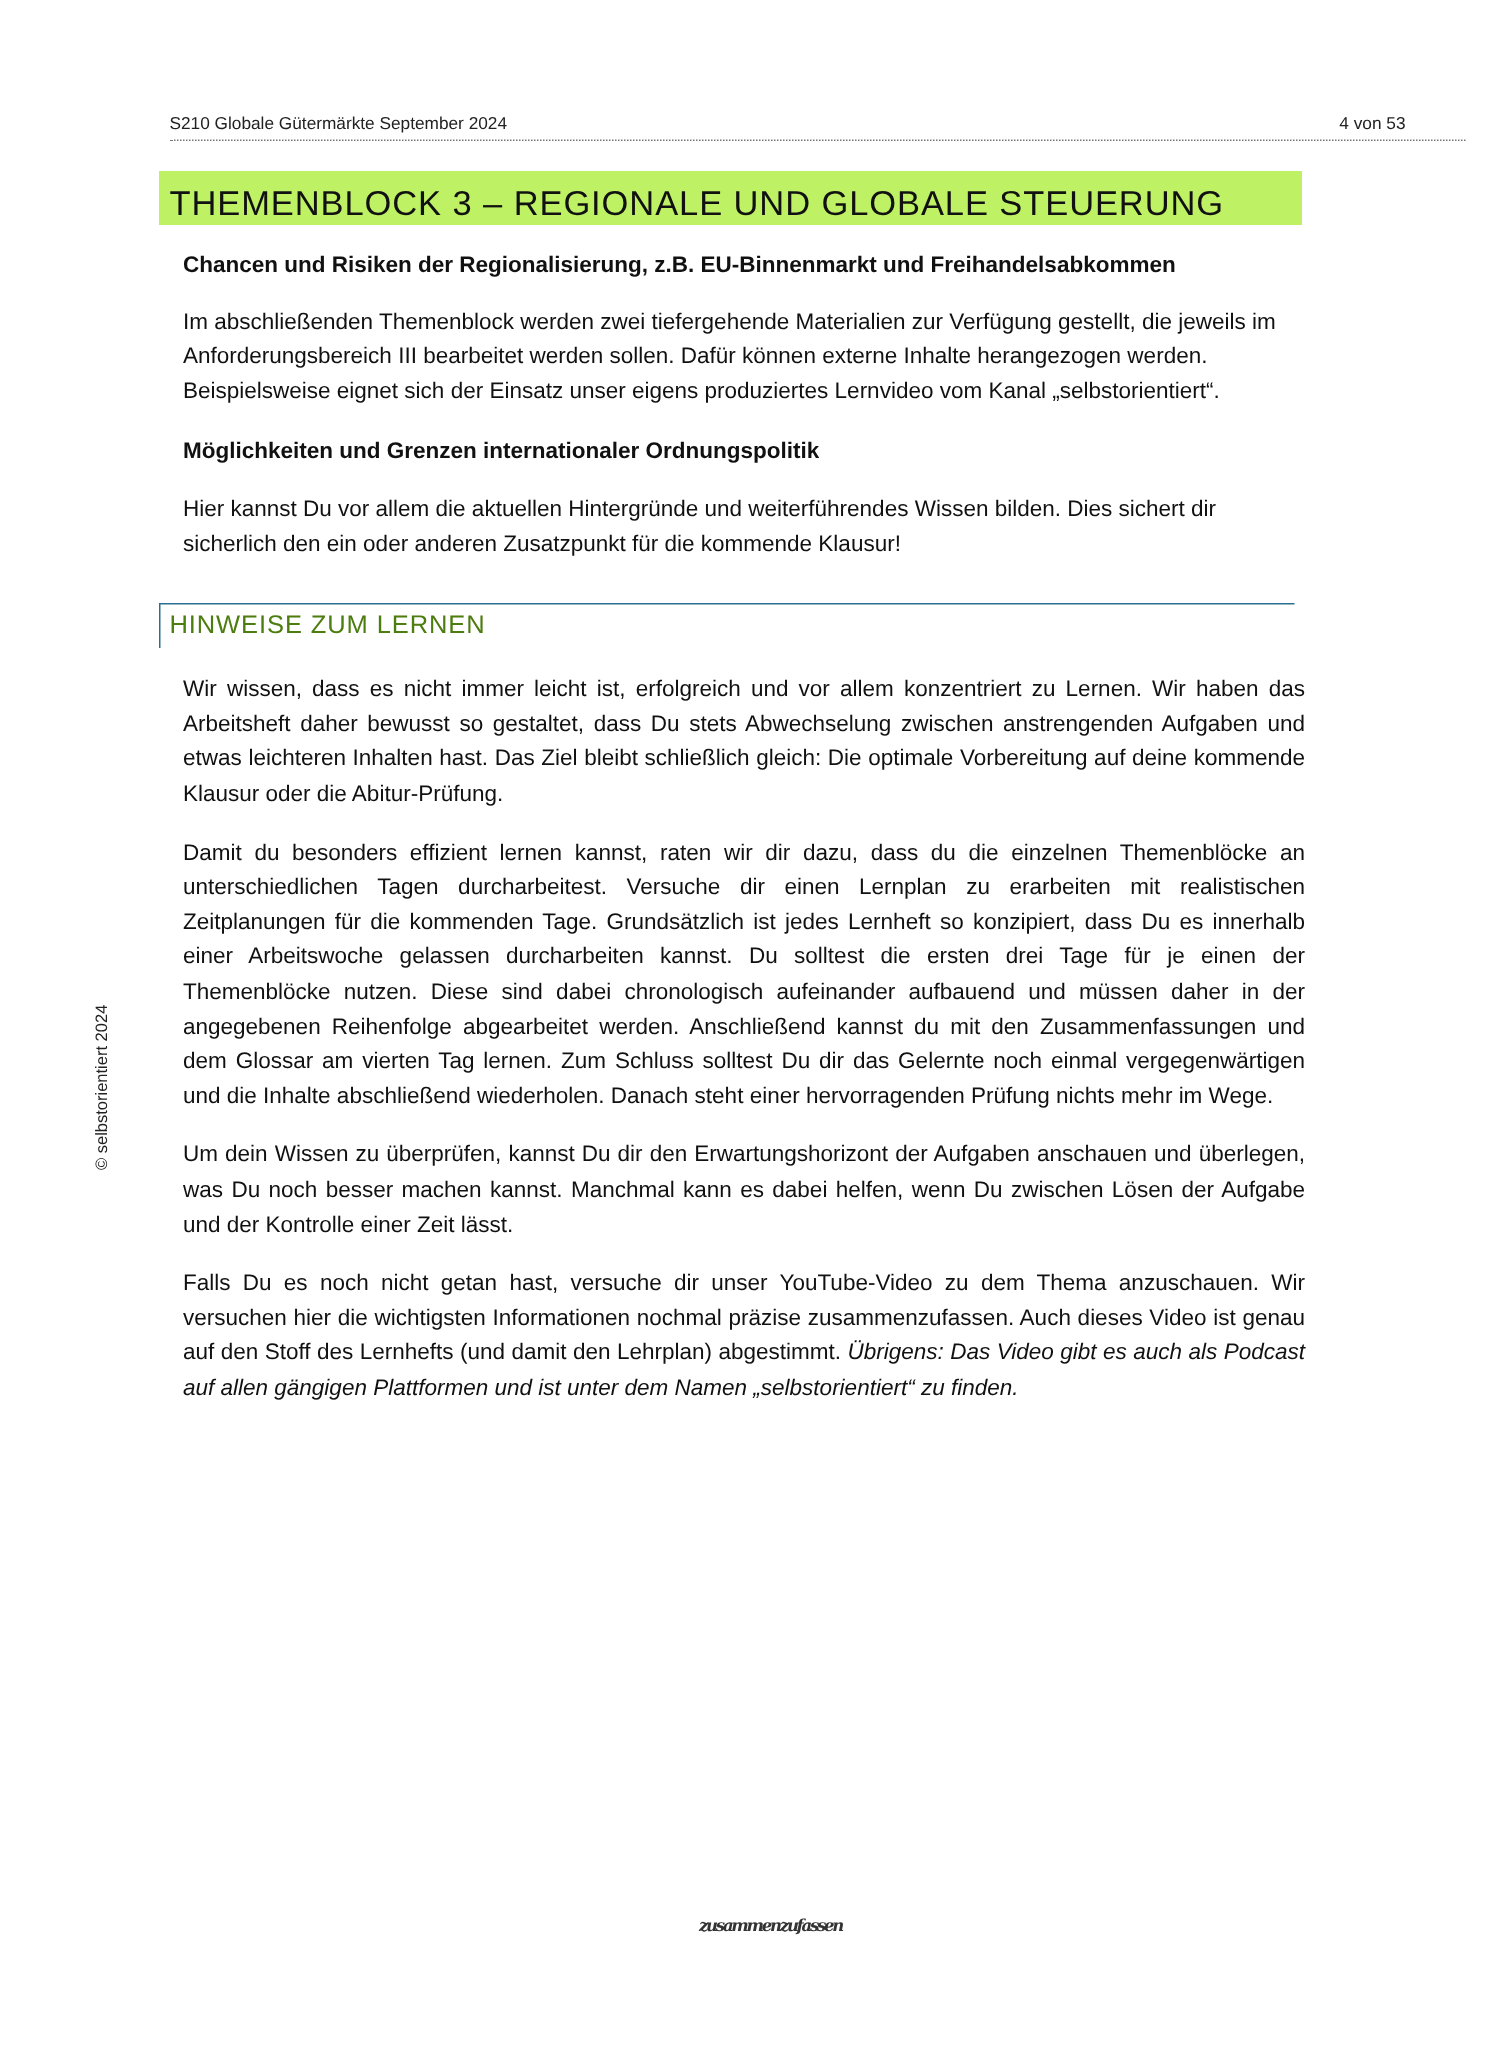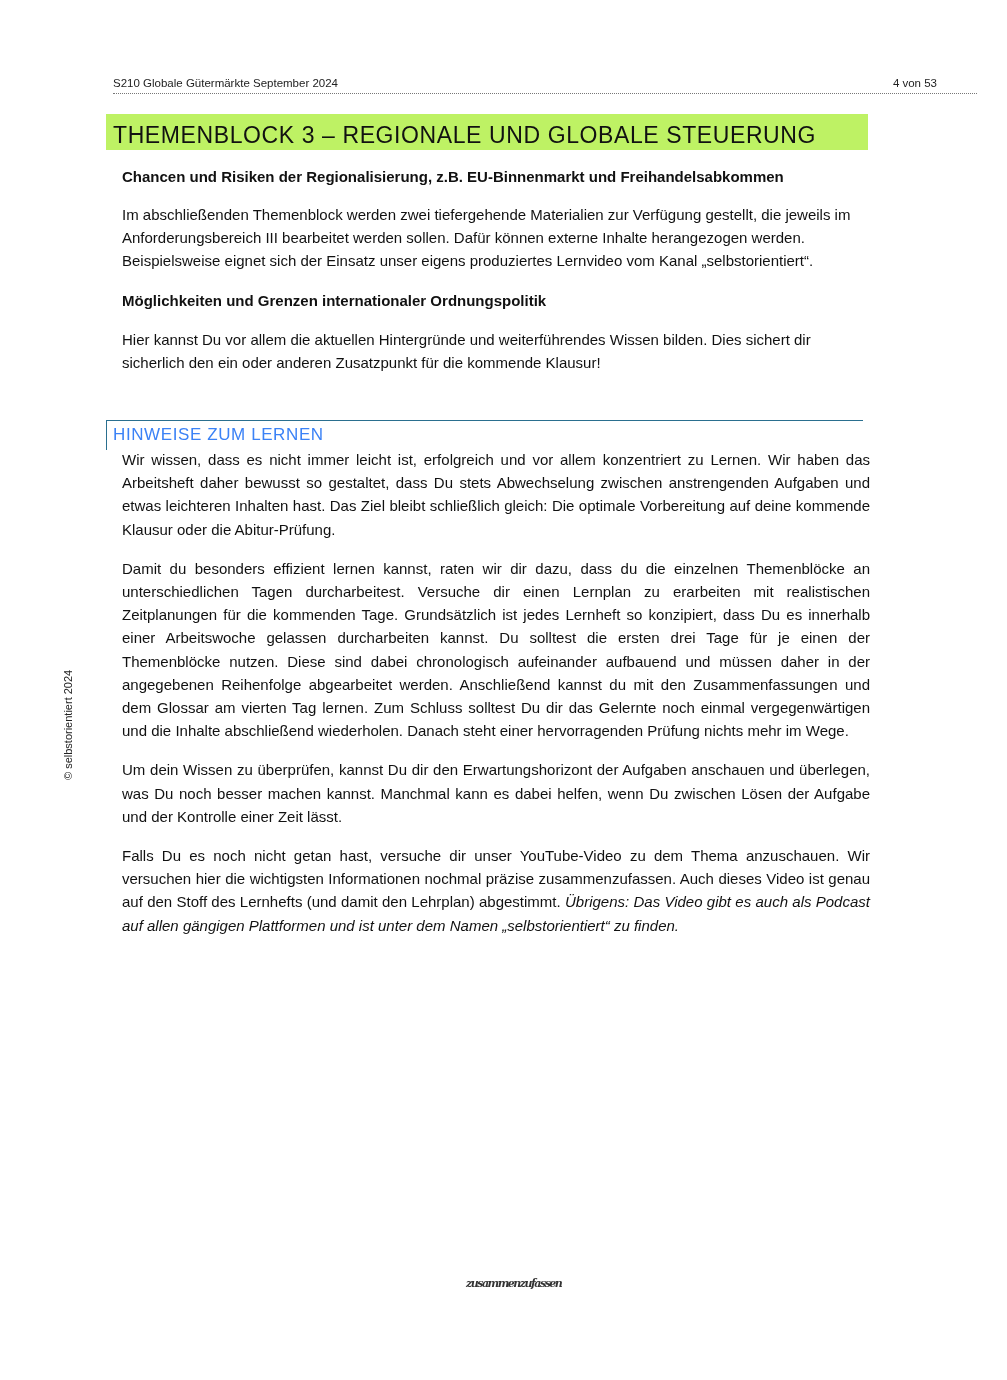--- a/index.html
+++ b/index.html
@@ -10,23 +10,23 @@
     .header .left { position: absolute; left: 0; top: 1px; }
     .header .right { position: absolute; right: 40px; top: 1px; }
     .h1 { position: absolute; left: 106px; top: 114px; width: 762px; height: 36px;
           background: #bef264; box-sizing: border-box; padding: 8px 0 0 7px;
           font-size: 23px; letter-spacing: 0.6px; color: #111; }
     .content { position: absolute; left: 122px; top: 165px; width: 748px; font-size: 15px;
                line-height: 23.2px; }
     .sub { font-weight: bold; margin: 0; padding: 0; line-height: 23px; }
     p { margin: 0; }
     .just { text-align: justify; }
-    .h2 { position: absolute; left: 106px; top: 420px; width: 757px; height: 30px;
+    .h2 { position: absolute; left: 106px; top: 402px; width: 757px; height: 30px;
           border-top: 1.5px solid #2a6f8f; border-left: 1px solid #2a6f8f; box-sizing: border-box;
-          padding: 4px 0 0 6px; font-size: 17px; letter-spacing: 0.6px; color: #3b82f6; }
+          padding: 4px 0 0 6px; font-size: 17px; letter-spacing: 0.6px; color: #4d7c0f; }
     .side { position: absolute; left: 62px; top: 780px; transform: rotate(-90deg); transform-origin: left top;
             font-size: 11px; color: #222; white-space: nowrap; }
     .logo { position: absolute; left: 466px; top: 1277px; font-family: "DejaVu Serif", serif;
             font-style: italic; font-weight: bold; font-size: 11px; color: #333; letter-spacing: -1.5px;
             filter: blur(0.4px); }
     em { font-style: italic; }
   </style>
 </head>
 <body>
 

